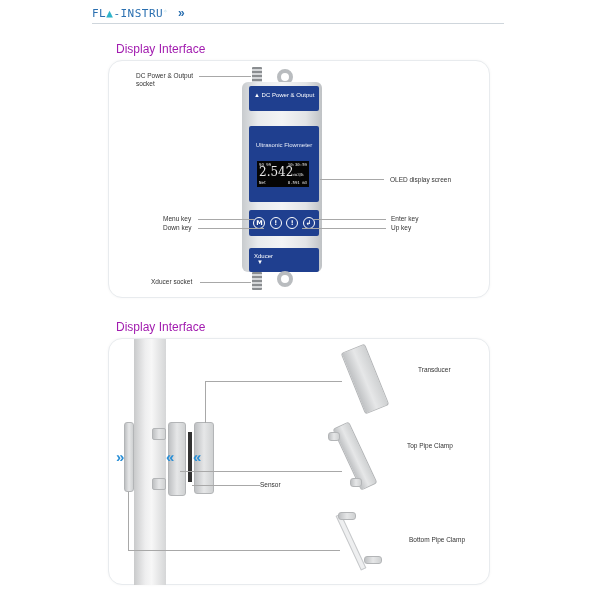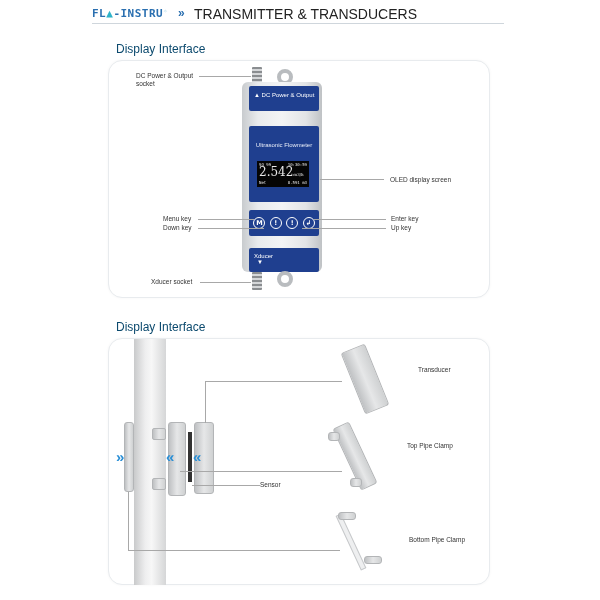--- a/index.html
+++ b/index.html
@@ -1,24 +1,24 @@
 <!DOCTYPE html>
 <html><head>
 <meta charset="utf-8">
 <style>
   *{box-sizing:border-box;margin:0;padding:0;}
   body{width:600px;height:600px;background:#fff;position:relative;overflow:hidden;font-family:"Liberation Sans",sans-serif;color:#222;}
   .abs{position:absolute;}
   .header{left:92px;top:6px;width:412px;height:18px;border-bottom:1px solid #cfd6dc;}
-  .logo{left:0;top:1px;font-family:"DejaVu Sans Mono",monospace;font-size:11px;font-weight:bold;letter-spacing:0.5px;color:#2a6fb0;}
+  .logo{left:0;top:1px;font-family:"DejaVu Sans Mono",monospace;font-size:11px;font-weight:normal;letter-spacing:0.5px;color:#2a6fb0;}
   .logo .drop{color:#2fb3c9;}
   .logo .spark{color:#9fd3e6;font-size:7px;vertical-align:top;}
   .chev{left:86px;top:0px;font-size:12px;font-weight:bold;color:#2a6fb0;}
   .title{left:102px;top:0px;font-size:14px;color:#222;}
-  .sec-title{font-size:12px;color:#0c4a6e;}
+  .sec-title{font-size:12px;color:#a21caf;}
   .panel{border:1px solid #e8ebee;border-radius:14px;background:#fff;box-shadow:0 0 3px rgba(0,0,0,0.04);}
   .label{font-size:6.5px;color:#333;line-height:8px;}
   .line{height:1px;background:#a8a8a8;}
   .vline{width:1px;background:#a8a8a8;}
   
   .dev-body{left:242px;top:82px;width:80px;height:190px;background:linear-gradient(90deg,#c8cbce,#e9ebed 20%,#f3f4f5 50%,#e2e4e6 80%,#bfc2c5);border-radius:6px;}
   .dev-blue{background:#1f3f8f;border-radius:2px;}
   .socket{background:repeating-linear-gradient(180deg,#8a8d90 0 2px,#d5d7d9 2px 4px);border-radius:1px;}
   .ring{border:4px solid #b9bcbf;border-radius:50%;background:#fff;}
   .oled{background:#050505;color:#e8e8e8;font-family:"DejaVu Sans Mono",monospace;}
@@ -29,21 +29,20 @@
   .arrow{color:#2a8fd6;font-weight:bold;font-size:15px;letter-spacing:-5px;}
 </style>
 </head>
 <body>
 
 <div class="abs header">
   <div class="abs logo">
     <span>FL</span><span class="drop">▲</span><span>-INSTRU</span><span class="spark">✧</span>
   </div>
   <div class="abs chev">»</div>
-  <div class="abs title">TRANSMITTER &amp; TRANSDUCERS</div>
 </div>
 
 <div class="abs sec-title" style="left:116px;top:42px;">Display Interface</div>
 <div class="abs panel" style="left:108px;top:60px;width:382px;height:238px;"></div>
 
 <div class="abs socket" style="left:252px;top:67px;width:10px;height:17px;"></div>
 <div class="abs ring" style="left:277px;top:69px;width:16px;height:16px;"></div>
 
 <div class="abs dev-body"></div>
 <div class="abs dev-blue" style="left:249px;top:86px;width:70px;height:25px;">

